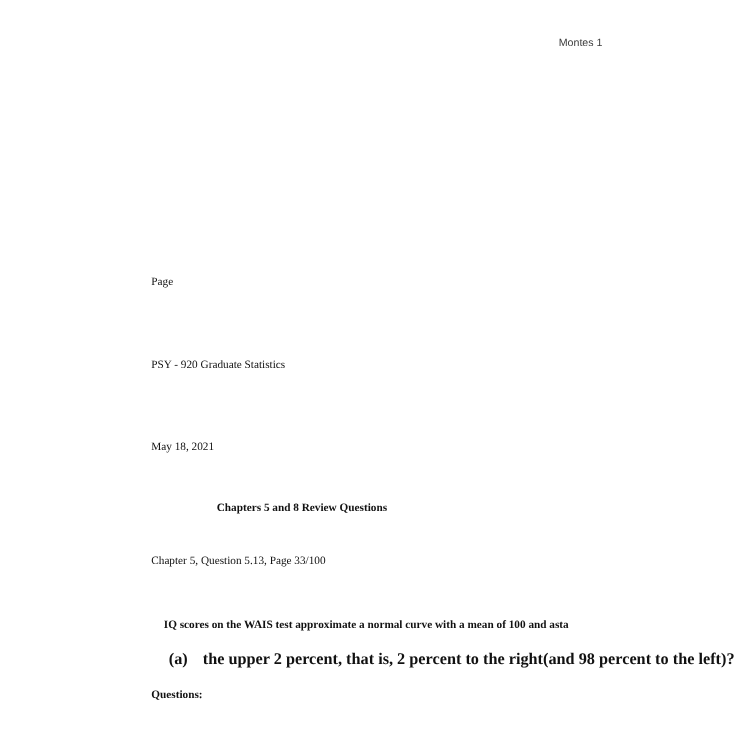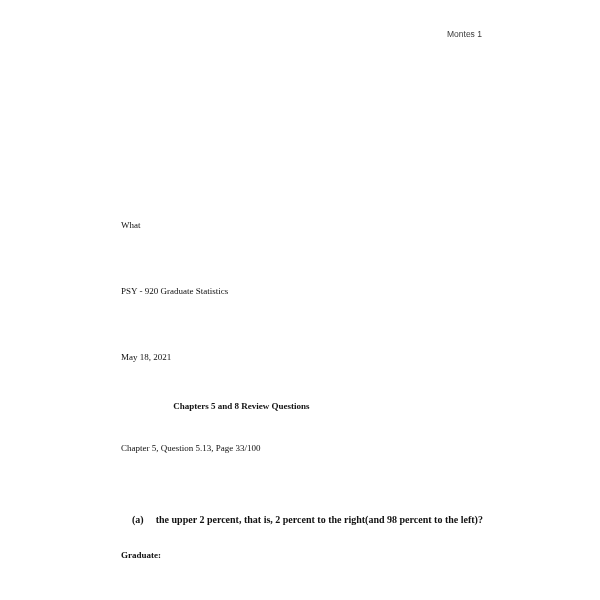--- a/index.html
+++ b/index.html
@@ -57,21 +57,21 @@
     top: 464px;
     font-size: 9px;
     font-weight: bold;
     line-height: 14px;
     white-space: pre-wrap;
   }
   .item-a {
     position: absolute;
     left: 122px;
     top: 503px;
-    font-size: 10px;
+    font-size: 13px;
     font-weight: bold;
     white-space: pre;
   }
   .item-a .marker {
     display: inline-block;
   }
   .item-a .item-text {
     display: inline-block;
     margin-left: 12px;
   }
@@ -85,31 +85,32 @@
   }
 </style>
 </head>
 <body>
 
 <div class="page">
 
   <div class="running-head">Montes 1</div>
 
   <div class="heading-block">
-    <div>What</div>
+    <div>Page</div>
     <div>PSY - 920 Graduate Statistics</div>
     <div>May 18, 2021</div>
   </div>
 
   <div class="doc-title">Chapters 5 and 8 Review Questions</div>
 
   <div class="chapter-line">Chapter 5, Question 5.13, Page 33/100</div>
 
   <div class="question-block">
+    <div>IQ scores on the WAIS test approximate a normal curve with a mean of 100 and asta</div>
   </div>
 
   <div class="item-a">
     <span class="marker">(a)</span><span class="item-text">the upper 2 percent, that is, 2 percent to the right(and 98 percent to the left)?</span>
   </div>
 
-  <div class="solution-label">Graduate:</div>
+  <div class="solution-label">Questions:</div>
 
 </div>
 
 </body></html>

